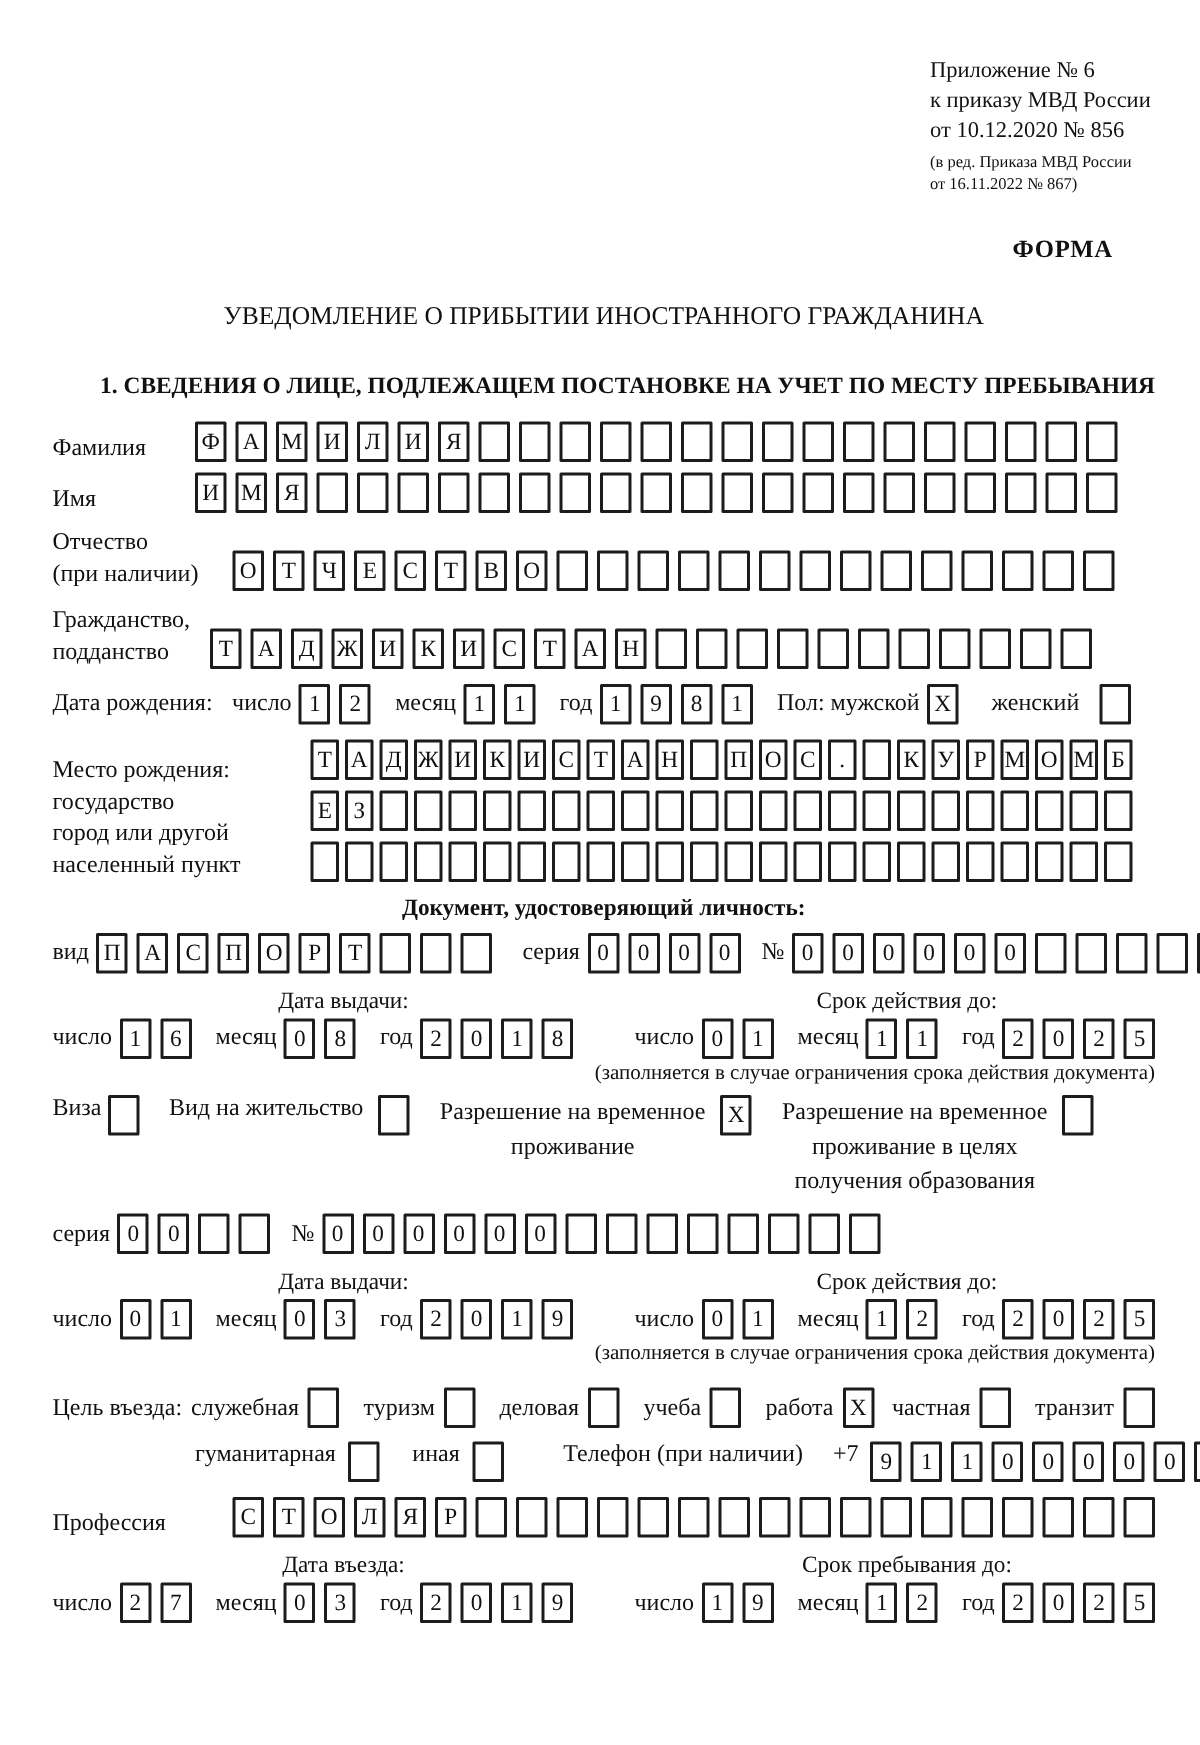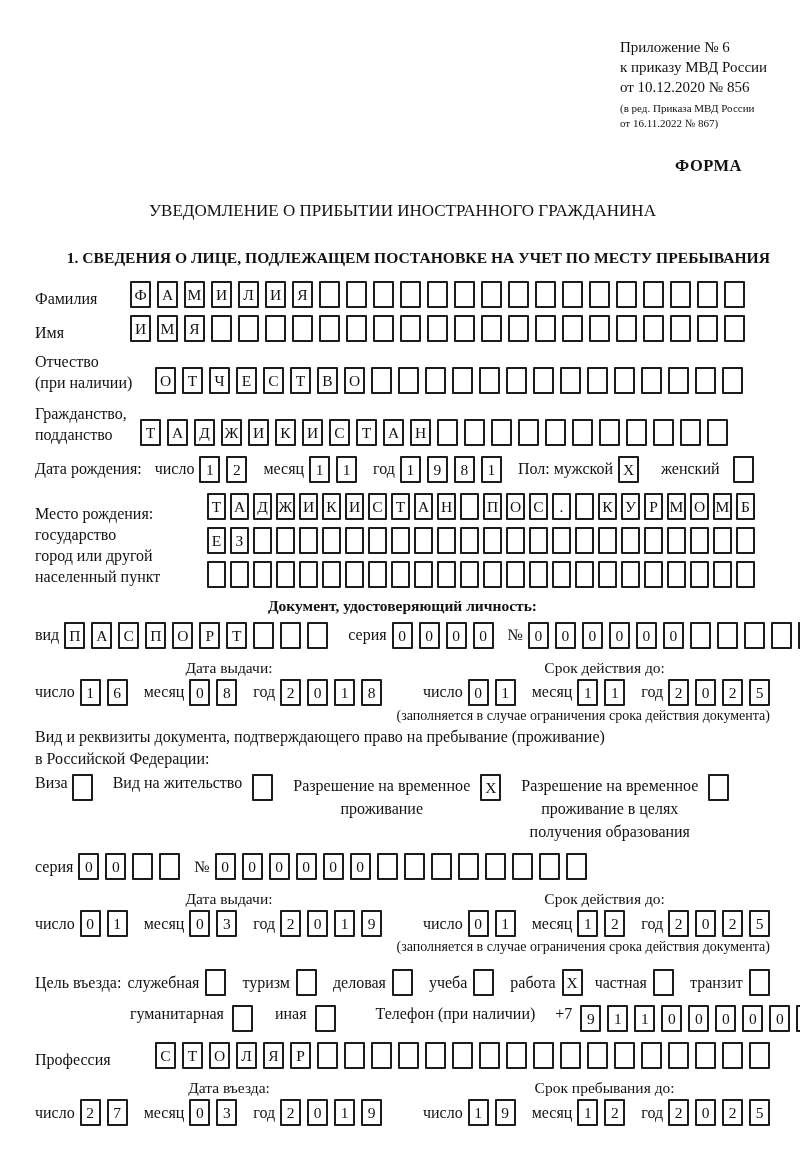--- a/index.html
+++ b/index.html
@@ -167,24 +167,20 @@
         <span class="cells"><span class="cell">0</span><span class="cell">1</span></span>
         <span class="t">месяц</span>
         <span class="cells"><span class="cell">1</span><span class="cell">1</span></span>
         <span class="t">год</span>
         <span class="cells"><span class="cell">2</span><span class="cell">0</span><span class="cell">2</span><span class="cell">5</span></span>
       </div>
     </div>
   </div>
   <div class="note-right">(заполняется в случае ограничения срока действия документа)</div>
 
-  <div class="mt4">
-    <div>Вид и реквизиты документа, подтверждающего право на пребывание (проживание)</div>
-    <div class="mt4">в Российской Федерации:</div>
-  </div>
 
   <div class="permits">
     <span class="opt">
       <span>Виза</span>
       <span class="cells" style="margin-left:4px"><span class="cell"></span></span>
     </span>
     <span class="opt">
       <span>Вид на жительство</span>
       <span class="cells"><span class="cell"></span></span>
     </span>

